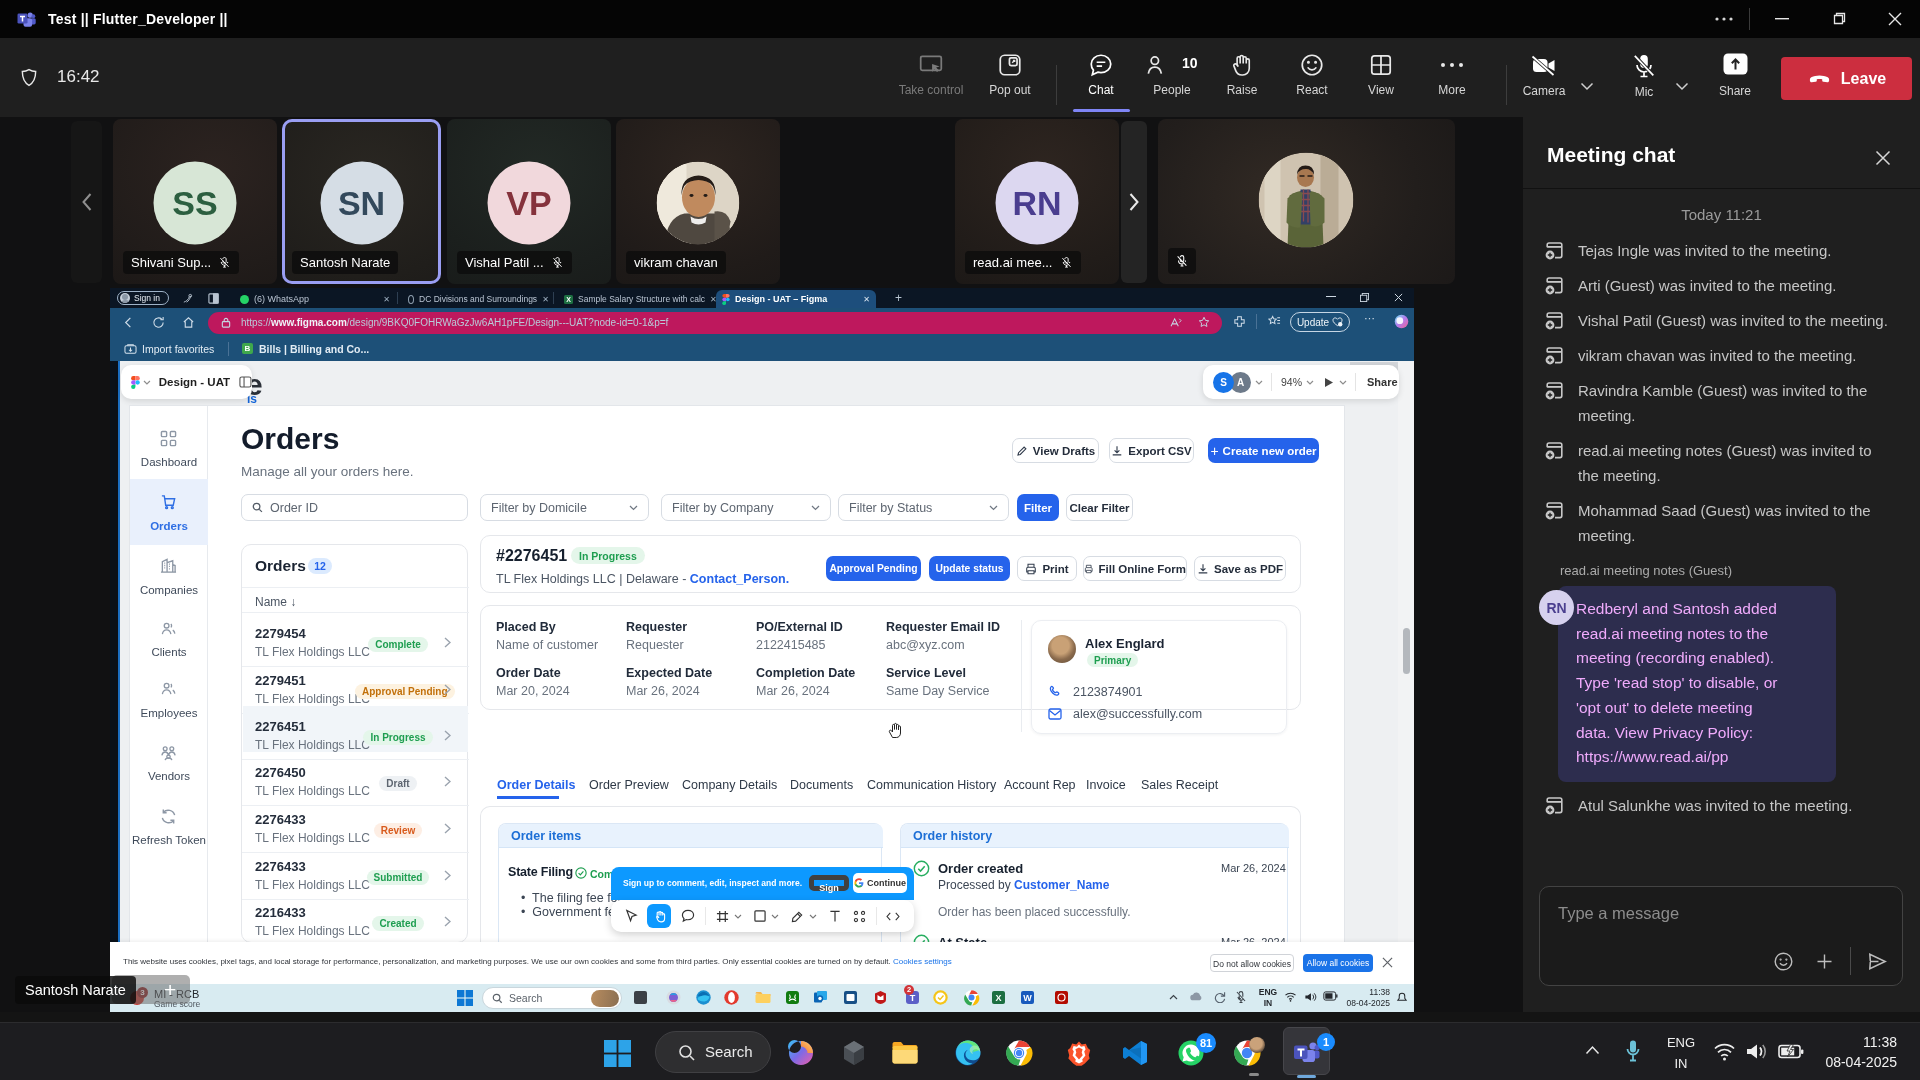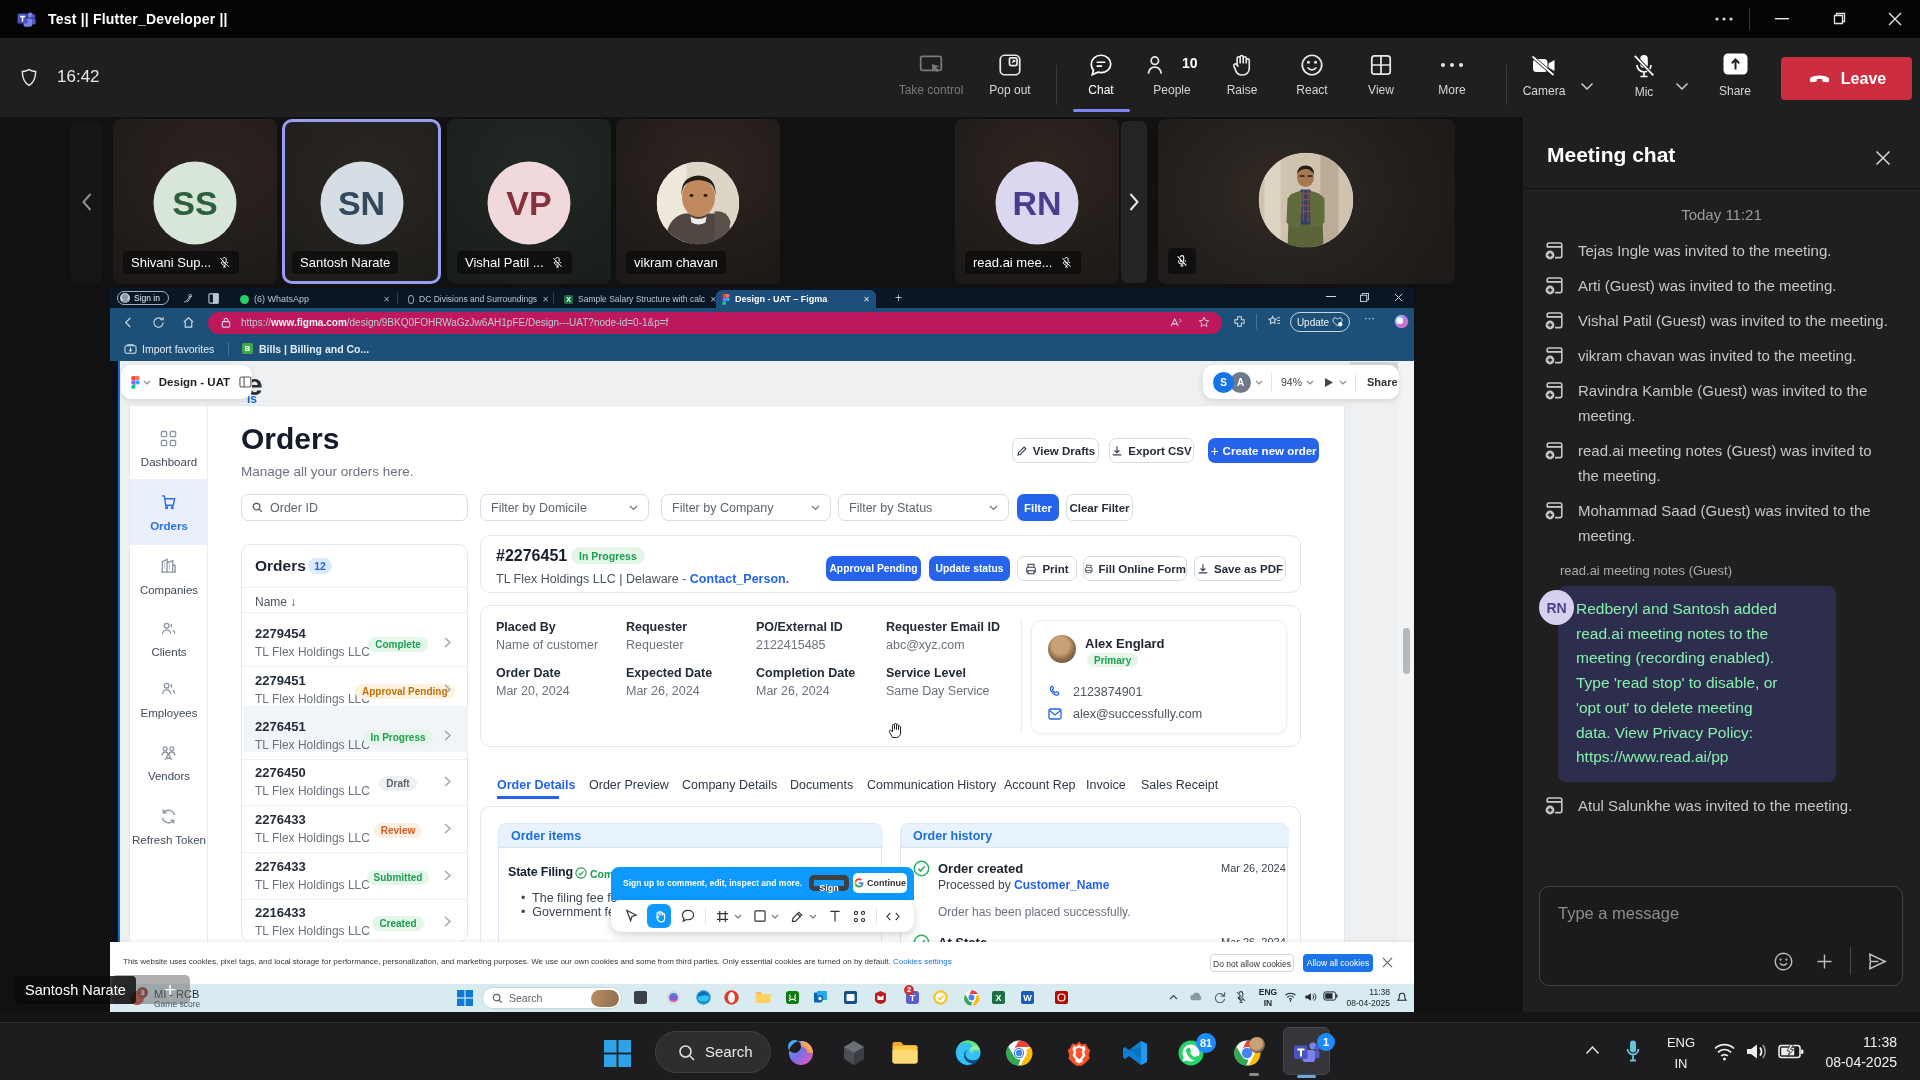--- a/index.html
+++ b/index.html
@@ -812,21 +812,21 @@
                 <path d="M3.5 5V1.5h7V5M3.5 10.5H2V6.5c0-.8.7-1.5 1.5-1.5h7c.8 0 1.5.7 1.5 1.5v4h-1.5M3.5 9h7v3.5h-7z"></path>
               </svg>Print</div>
         <div class="btn2" style="left:602px;top:20px;width:104px"><svg width="12" height="12" viewBox="0 0 14 14" fill="none" stroke="#303b4b" stroke-width="1.2">
                 <path d="M3.5 5V1.5h7V5M3.5 10.5H2V6.5c0-.8.7-1.5 1.5-1.5h7c.8 0 1.5.7 1.5 1.5v4h-1.5M3.5 9h7v3.5h-7z"></path>
               </svg>Fill Online Form</div>
           <div class="btn2" style="left:713px;top:20px;width:92px"><svg width="12" height="12" viewBox="0 0 14 14" fill="none" stroke="#303b4b" stroke-width="1.3">
                 <path d="M7 1.5V9M4.2 6.2L7 9l2.8-2.8M2 11.5h10"></path>
               </svg>Save as PDF</div>
         </div>
 
-        <div class="abs" style="left:350px;top:199px;width:821px;height:142px;border:1px solid #e5e7eb;border-radius:10px">
+        <div class="abs" style="left:350px;top:199px;width:821px;height:105px;border:1px solid #e5e7eb;border-radius:10px">
           <div class="fl" style="left:15px;top:14px">Placed By</div>
             <div class="fv" style="left:15px;top:32px">Name of customer</div>
           <div class="fl" style="left:145px;top:14px">Requester</div>
             <div class="fv" style="left:145px;top:32px">Requester</div>
           <div class="fl" style="left:275px;top:14px">PO/External ID</div>
             <div class="fv" style="left:275px;top:32px">2122415485</div>
           <div class="fl" style="left:405px;top:14px">Requester Email ID</div>
             <div class="fv" style="left:405px;top:32px">abc@xyz.com</div>
           <div class="fl" style="left:15px;top:60px">Order Date</div>
             <div class="fv" style="left:15px;top:78px">Mar 20, 2024</div>
@@ -967,21 +967,21 @@
           <svg class="cal" width="19" height="19" viewBox="0 0 19 19" fill="none">
             <path d="M2.2 6.2 V3.8 c0-1 .8-1.8 1.8-1.8 h11 c1 0 1.8 .8 1.8 1.8 v11 c0 1-.8 1.8-1.8 1.8 H10" stroke="#c8c8c8" stroke-width="1.6"></path>
             <path d="M2.2 5.9 h14.6" stroke="#c8c8c8" stroke-width="1.8"></path>
             <circle cx="5" cy="14" r="4.4" fill="#c8c8c8"></circle>
             <path d="M5 11.8 v4.4 M2.8 14 h4.4" stroke="#1f1f1f" stroke-width="1.3"></path>
           </svg>
           <span class="evt">Mohammad Saad (Guest) was invited to the meeting.</span>
         </div>
       <div class="abs" style="left:37px;top:446px;font-size:13px;color:#ababab">read.ai meeting notes (Guest)</div>
       <div class="abs" style="left:16px;top:473px;width:35px;height:35px;border-radius:50%;background:#d6d1ee;color:#4b3f8f;font-size:14px;font-weight:700;display:flex;align-items:center;justify-content:center;z-index:2">RN</div>
-      <div class="abs" style="left:35px;top:469px;width:278px;border-radius:8px;background:#2d2d4e;padding:11px 0 12px 18px;color:#86efac;font-size:15.5px;line-height:24.7px">Redberyl and Santosh added<br>read.ai meeting notes to the<br>meeting (recording enabled).<br>Type 'read stop' to disable, or<br>'opt out' to delete meeting<br>data. View Privacy Policy:<br>https://www.read.ai/pp</div>
+      <div class="abs" style="left:35px;top:469px;width:278px;border-radius:8px;background:#2d2d4e;padding:11px 0 12px 18px;color:#f0abfc;font-size:15.5px;line-height:24.7px">Redberyl and Santosh added<br>read.ai meeting notes to the<br>meeting (recording enabled).<br>Type 'read stop' to disable, or<br>'opt out' to delete meeting<br>data. View Privacy Policy:<br>https://www.read.ai/pp</div>
       <div class="ev" style="top:677px">
           <svg class="cal" width="19" height="19" viewBox="0 0 19 19" fill="none">
             <path d="M2.2 6.2 V3.8 c0-1 .8-1.8 1.8-1.8 h11 c1 0 1.8 .8 1.8 1.8 v11 c0 1-.8 1.8-1.8 1.8 H10" stroke="#c8c8c8" stroke-width="1.6"></path>
             <path d="M2.2 5.9 h14.6" stroke="#c8c8c8" stroke-width="1.8"></path>
             <circle cx="5" cy="14" r="4.4" fill="#c8c8c8"></circle>
             <path d="M5 11.8 v4.4 M2.8 14 h4.4" stroke="#1f1f1f" stroke-width="1.3"></path>
           </svg>
           <span class="evt">Atul Salunkhe was invited to the meeting.</span>
         </div>
       <div class="abs" style="left:16px;top:769px;width:364px;height:100px;border-radius:10px;background:#1b1b1b;border:1px solid #434343">

